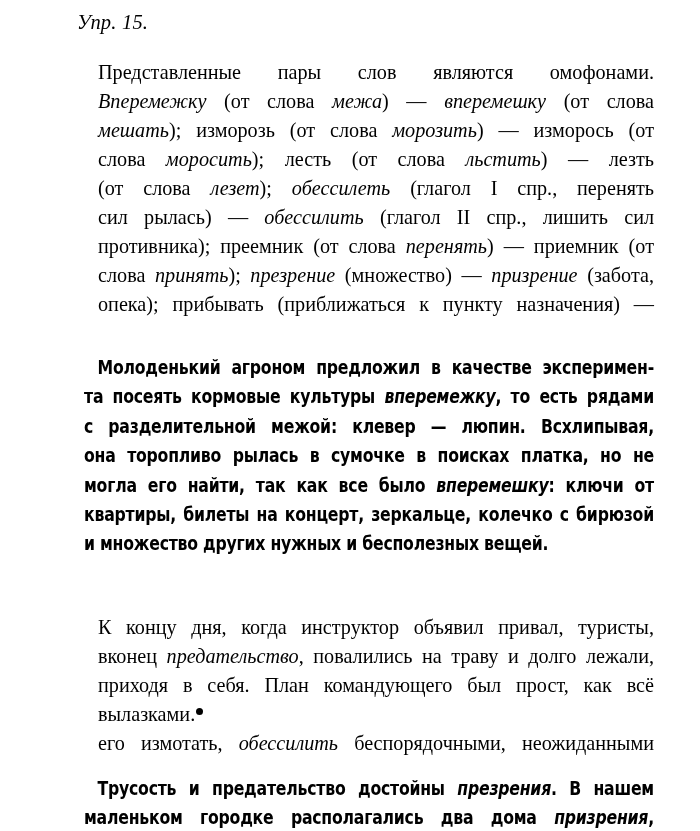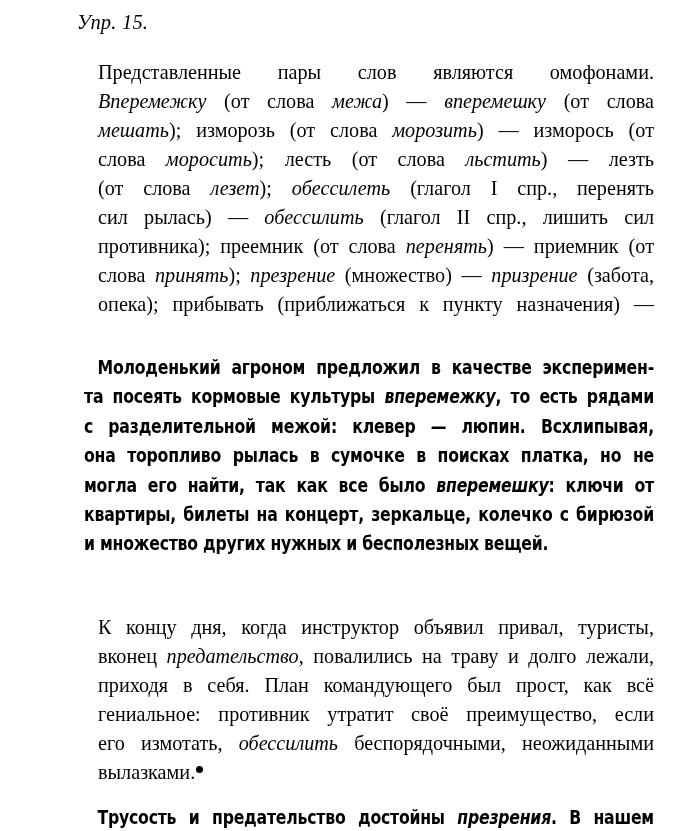--- a/index.html
+++ b/index.html
@@ -152,23 +152,22 @@
         <span class="jline"><span>квартиры, билеты на концерт, зеркальце, колечко с бирюзой</span></span>
         <span class="jline last"><span>и множество других нужных и бесполезных вещей.</span></span>
       </div>
 
     <div class="gap-lg"></div>
 
     <div class="p-serif">
         <span class="jline indent"><span>К концу дня, когда инструктор объявил привал, туристы,</span></span>
         <span class="jline"><span>вконец </span><i class="em">предательство</i><span>, повалились на траву и долго лежали,</span></span>
         <span class="jline"><span>приходя в себя. План командующего был прост, как всё</span></span>
-        <span class="jline"><span>гениальное: противник утратит своё преимущество, если</span></span>
+        <span class="jline last"><span>вылазками.</span><span class="ink-blob"></span></span>
         <span class="jline"><span>его измотать, </span><i class="em">обессилить</i><span> беспорядочными, неожиданными</span></span>
-        <span class="jline last"><span>вылазками.</span><span class="ink-blob"></span></span>
       </div>
 
     <div class="p-cond">
         <span class="jline indent"><span>Трусость и предательство достойны </span><i class="em">презрения</i><span>. В нашем</span></span>
         <span class="jline"><span>маленьком городке располагались два дома </span><i class="em">призрения</i><span>,</span></span>
         <span class="jline"><span>куда привозили питомцев со всей области: для безродных</span></span>
       </div>
 
   </div>
 </div>

